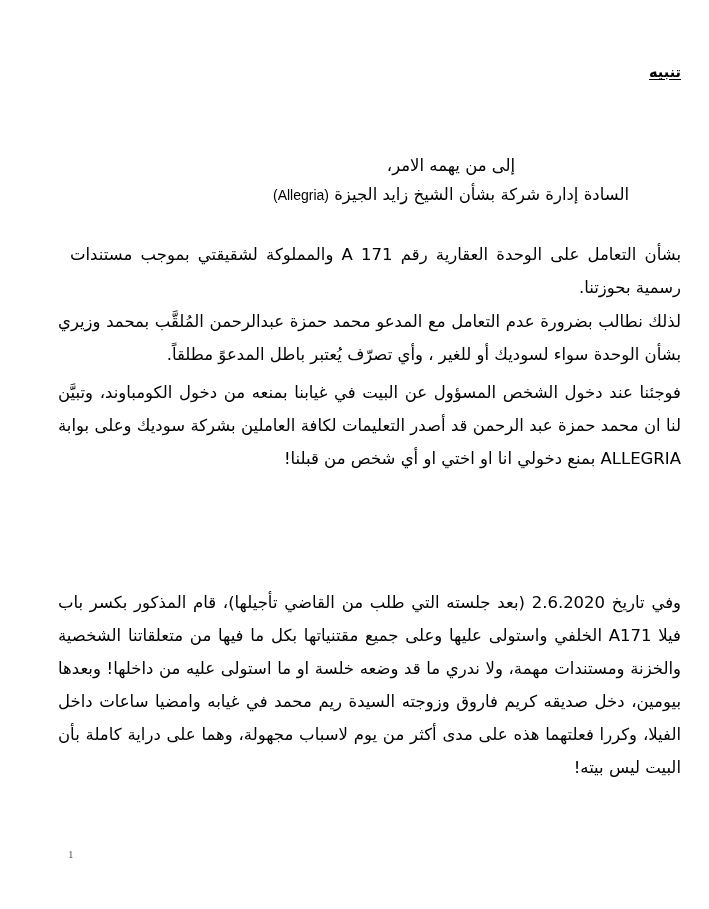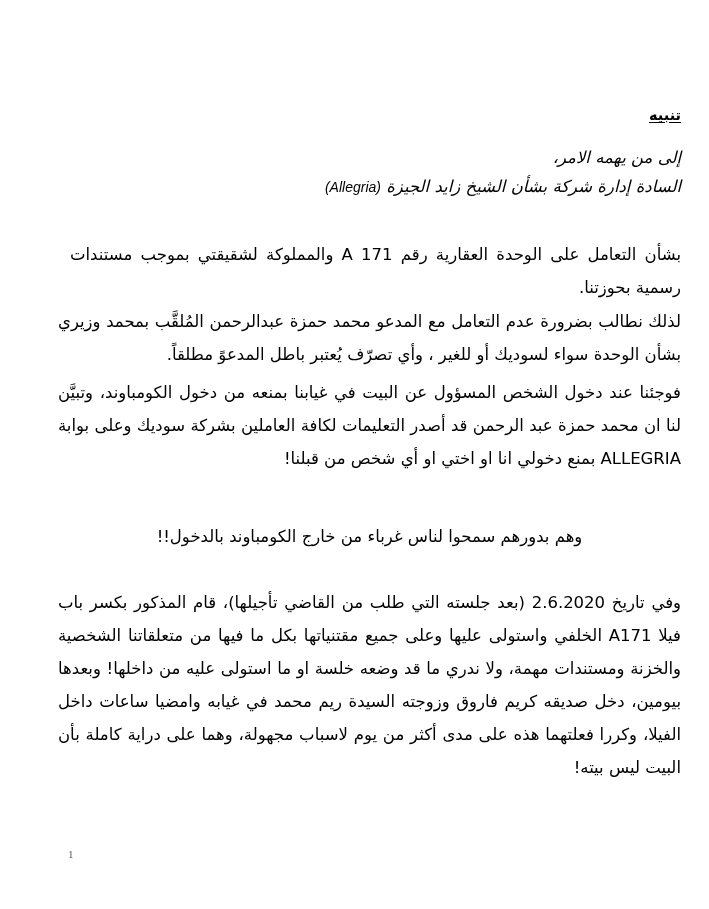--- a/index.html
+++ b/index.html
@@ -29,35 +29,33 @@
     top: 62px;
     right: 28px;
     width: 200px;
     text-align: right;
     font-size: 14.5px;
     font-weight: 700;
     line-height: 1.4;
     text-decoration: underline;
     text-underline-offset: 2px;
     direction: rtl;
-    margin-top: 43px;
   }
 
   
   .salutation {
     position: absolute;
-    top: 144px;
+    top: 152px;
     right: 28px;
     width: 460px;
-    text-align: right;
+    text-align: center;
     direction: rtl;
     font-size: 16.5px;
     line-height: 1.75;
     font-weight: 500;
-    font-style: italic;
   }
   .salutation .line { white-space: nowrap; }
   .salutation .latin {
     direction: ltr;
     unicode-bidi: isolate;
     font-family: "Liberation Sans", sans-serif;
     font-size: 14px;
   }
 
   
@@ -102,19 +100,18 @@
       <span>السادة إدارة شركة بشأن الشيخ زايد الجيزة </span><span class="latin">(Allegria)</span>
     </div>
   </div>
 
   <div class="body-block b1">بشأن التعامل على الوحدة العقارية رقم 171 A والمملوكة لشقيقتي بموجب مستندات رسمية بحوزتنا.</div>
 
   <div class="body-block b2">لذلك نطالب بضرورة عدم التعامل مع المدعو محمد حمزة عبدالرحمن المُلقَّب بمحمد وزيري بشأن الوحدة سواء لسوديك أو للغير ، وأي تصرّف يُعتبر باطل المدعوً مطلقاً.</div>
 
   <div class="body-block b3">فوجئنا عند دخول الشخص المسؤول عن البيت في غيابنا بمنعه من دخول الكومباوند، وتبيَّن لنا ان محمد حمزة عبد الرحمن قد أصدر التعليمات لكافة العاملين بشركة سوديك وعلى بوابة ALLEGRIA بمنع دخولي انا او اختي او أي شخص من قبلنا!</div>
 
-  <div class="body-block b4">وهم بدورهم سمحوا لناس غرباء من خارج الكومباوند بالدخول!!</div>
 
   <div class="body-block b5">وفي تاريخ 2.6.2020 (بعد جلسته التي طلب من القاضي تأجيلها)، قام المذكور بكسر باب فيلا A171 الخلفي واستولى عليها وعلى جميع مقتنياتها بكل ما فيها من متعلقاتنا الشخصية والخزنة ومستندات مهمة، ولا ندري ما قد وضعه خلسة او ما استولى عليه من داخلها! وبعدها بيومين، دخل صديقه كريم فاروق وزوجته السيدة ريم محمد في غيابه وامضيا ساعات داخل الفيلا، وكررا فعلتهما هذه على مدى أكثر من يوم لاسباب مجهولة، وهما على دراية كاملة بأن البيت ليس بيته!</div>
 
   <div class="page-number">1</div>
 
 </div>
 
 </body></html>

